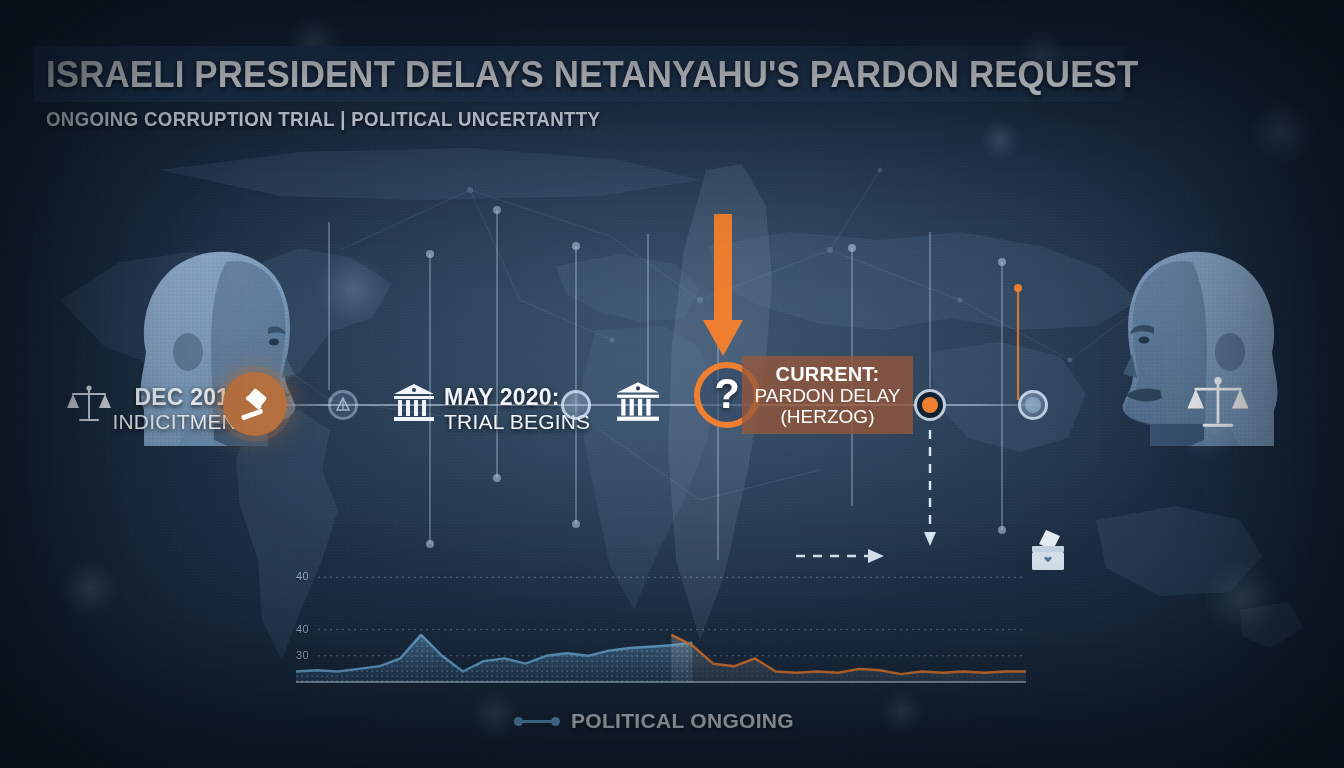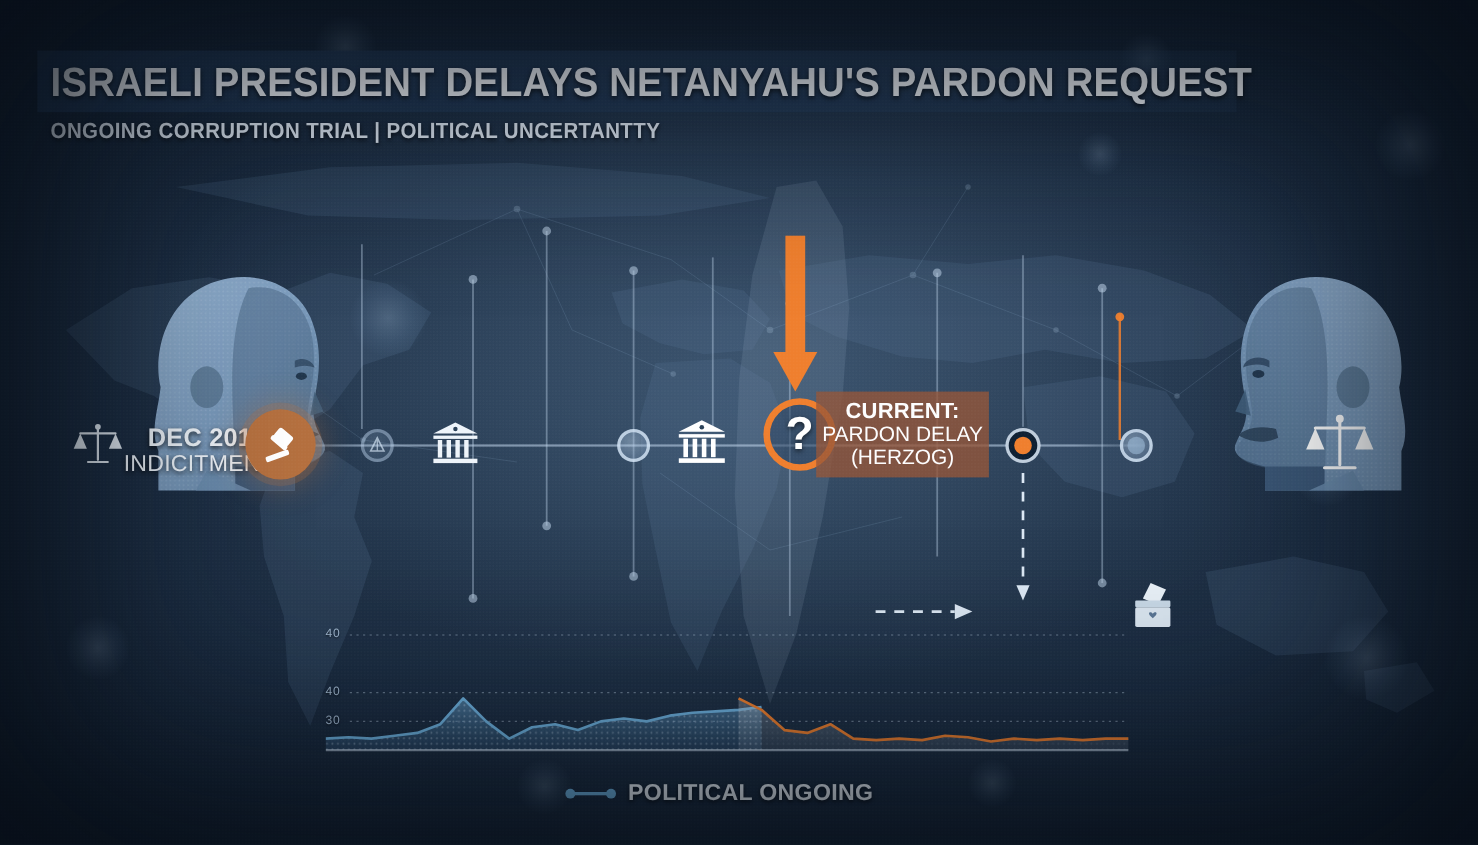--- a/index.html
+++ b/index.html
@@ -62,21 +62,21 @@
     background:rgba(44,68,96,.55);}
   .qmark span{color:#fff;font-size:42px;font-weight:700;line-height:1;
     margin-top:-2px;text-shadow:0 2px 5px rgba(0,0,0,.6);}
 
   .ev-label{position:absolute;color:#eef4fa;text-shadow:0 2px 5px rgba(0,0,0,.8);
     line-height:1.14;white-space:nowrap;}
   .ev-label .l1{font-size:23px;font-weight:700;letter-spacing:.2px;}
   .ev-label .l2{font-size:21px;font-weight:400;letter-spacing:.2px;}
   .ev-label.right{text-align:right;}
 
-  .callout{position:absolute;left:742px;top:356px;width:157px;height:78px;
+  .callout{position:absolute;left:742px;top:356px;width:171px;height:78px;
     background:rgba(150,86,56,.78);display:flex;flex-direction:column;
     align-items:center;justify-content:center;}
   .callout .c1{color:#fdfdfe;font-size:20px;font-weight:700;letter-spacing:.2px;line-height:1.12;}
   .callout .c2{color:#fdfdfe;font-size:19px;font-weight:400;line-height:1.12;}
   .callout .c3{color:#fdfdfe;font-size:19px;font-weight:400;line-height:1.12;}
 
   .bigarrow{position:absolute;left:700px;top:214px;}
   .dashline{position:absolute;pointer-events:none;}
 
   
@@ -275,20 +275,24 @@
         <path d="M22 2 L42 12 H2 Z"></path>
         <rect x="2" y="14" width="40" height="3"></rect>
         <rect x="6" y="18" width="4" height="16"></rect>
           <rect x="14" y="18" width="4" height="16"></rect>
         <rect x="22" y="18" width="4" height="16"></rect>
           <rect x="30" y="18" width="4" height="16"></rect>
         <rect x="2" y="35" width="40" height="4"></rect>
       </g>
       <circle cx="22" cy="8" r="2" fill="#2b4158"></circle>
     </svg>
+  </div>
+  <div class="ev-label" style="left:444px;top:384px;">
+    <div class="l1">MAY 2020:</div>
+    <div class="l2">TRIAL BEGINS</div>
   </div>
   <div class="node node-hollow" style="left:561px;top:390px;"></div>
   <div class="icon" style="left:615px;top:380px;">
     <svg width="46" height="44" viewBox="0 0 44 42">
       <g fill="#ffffff">
         <path d="M22 2 L42 12 H2 Z"></path>
         <rect x="2" y="14" width="40" height="3"></rect>
         <rect x="6" y="18" width="4" height="16"></rect>
           <rect x="14" y="18" width="4" height="16"></rect>
         <rect x="22" y="18" width="4" height="16"></rect>

